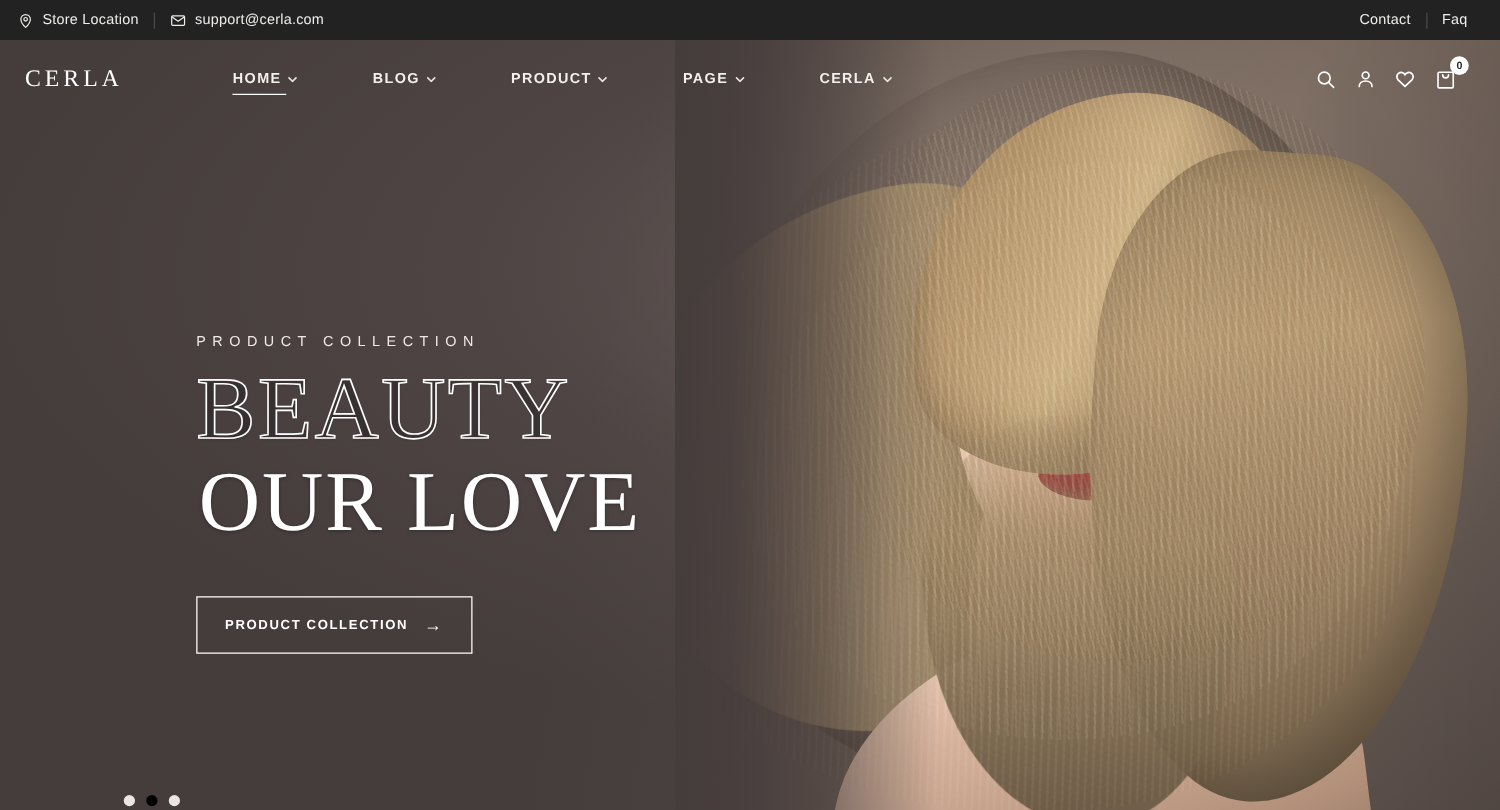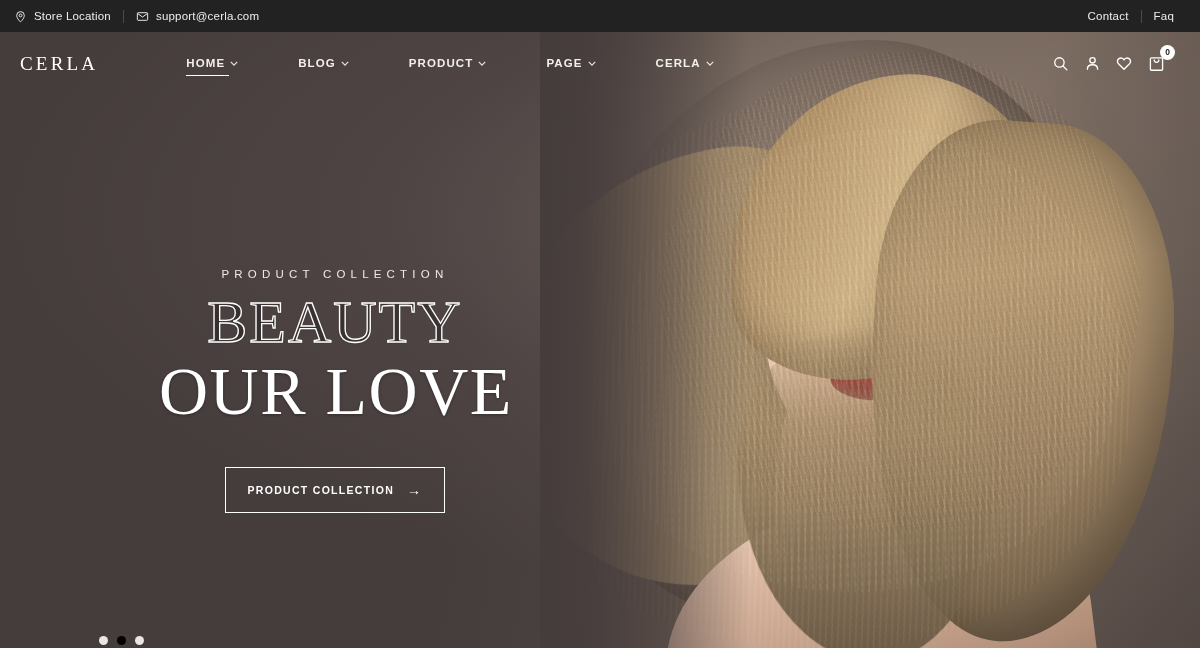--- a/index.html
+++ b/index.html
@@ -2,21 +2,21 @@
 <html><head>
 <meta charset="utf-8">
 <title>CERLA</title>
 <style>
   * { margin:0; padding:0; box-sizing:border-box; }
   html, body {
     width:1200px; height:648px; overflow:hidden;
     font-family:"Liberation Sans", sans-serif;
     background:#443b3b;
   }
-  .page { position:relative; width:1200px; height:648px; overflow:hidden;text-align:center; }
+  .page { position:relative; width:1200px; height:648px; overflow:hidden; }
 
   
   .topbar {
     position:absolute; top:0; left:0; width:1200px; height:32px;
     background:#222222; color:#e8e6e4;
     display:flex; align-items:center; justify-content:space-between;
     padding:0 14px; z-index:40;
   }
   .topbar-left, .topbar-right { display:flex; align-items:center; }
   .tb-item {
@@ -233,21 +233,21 @@
   }
 
   
   .hero-content { position:absolute; left:157px; top:236px; z-index:20; }
   .eyebrow {
     color:#efe9e4; font-size:11.5px; letter-spacing:5.2px; font-weight:500;
     margin-bottom:14px;
   }
   .title-outline {
     font-family:"Liberation Serif", serif;
-    font-size:60px; line-height:.95; letter-spacing:2px;
+    font-size:71px; line-height:.95; letter-spacing:2px;
     color:transparent;
     -webkit-text-stroke:1.3px #ffffff;
     text-shadow:0 1px 2px rgba(0,0,0,.25);
     margin-bottom:6px;
   }
   .title-solid {
     font-family:"Liberation Serif", serif;
     font-size:68px; line-height:1; letter-spacing:1.5px;
     color:#ffffff; text-shadow:0 1px 3px rgba(0,0,0,.3);
     margin-left:2px;

